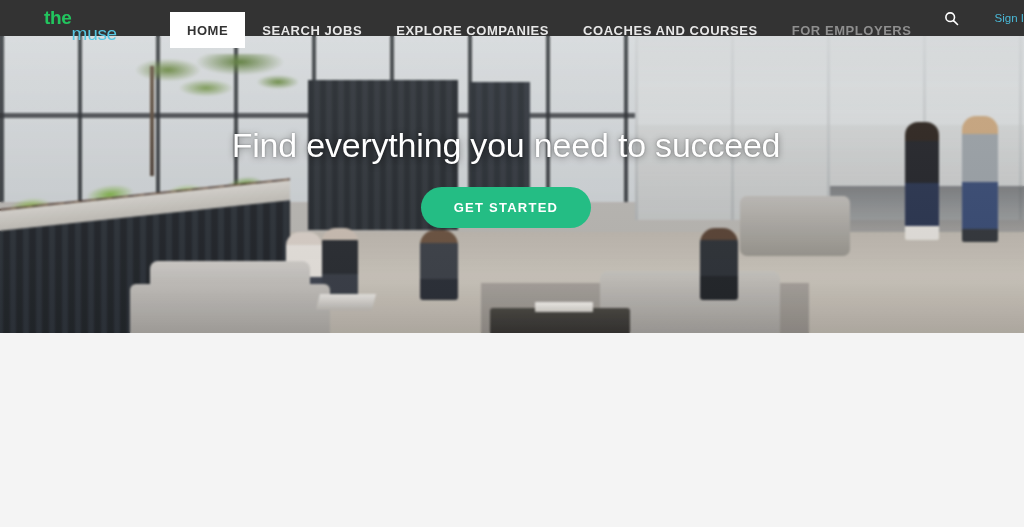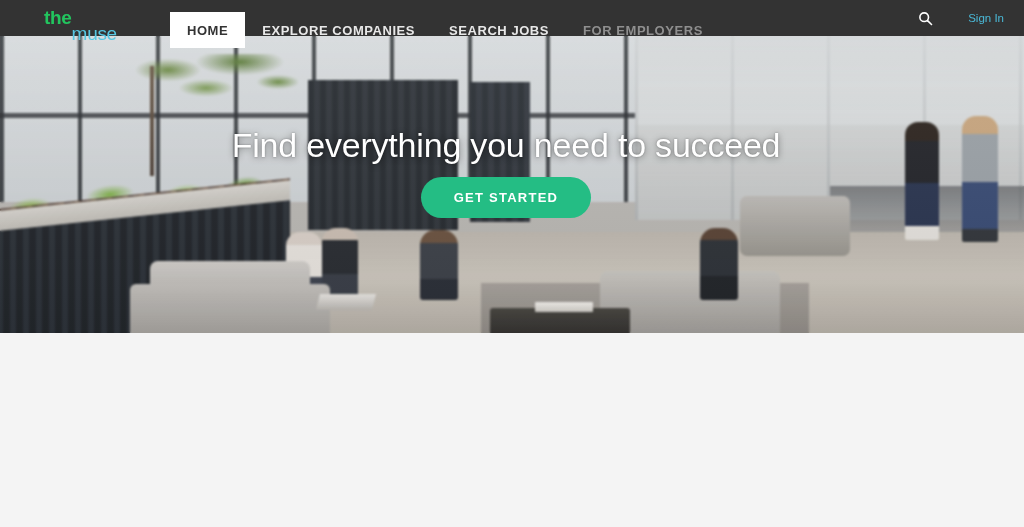--- a/index.html
+++ b/index.html
@@ -276,21 +276,21 @@
     font-size: 34px;
     font-weight: 400;
     line-height: 1.27;
     letter-spacing: -0.2px;
     text-shadow: 0 1px 7px rgba(0,0,0,.42), 0 0 2px rgba(0,0,0,.35);
   }
   .hero-title span { display: block; }
 
   .cta-btn {
     display: inline-block;
-    margin-top: 10px;
+    margin-top: 20px;
     background: #24bd84;
     color: #ffffff;
     font-size: 13px;
     font-weight: 700;
     letter-spacing: 1.25px;
     padding: 13px 33px;
     border: none;
     border-radius: 24px;
     cursor: pointer;
     font-family: "Liberation Sans", sans-serif;
@@ -308,22 +308,23 @@
 
 <div class="navbar">
 
   <div class="logo">
     <span class="logo-the">the</span>
       <span class="logo-muse">muse</span>
   </div>
 
   <div class="nav-items">
     <div class="nav-item active">HOME</div>
+    <div class="nav-item">SEARCH JOBS</div>
     <div class="nav-item">EXPLORE COMPANIES</div>
-    <div class="nav-item">SEARCH JOBS</div>
+    <div class="nav-item">COACHES AND COURSES</div>
     <div class="nav-item muted">FOR EMPLOYERS</div>
   </div>
 
   <div class="nav-right">
     <div class="search-btn">
       <svg width="15" height="15" viewBox="0 0 16 16" aria-hidden="true">
         <circle cx="6.6" cy="6.6" r="4.6" fill="none" stroke="#ffffff" stroke-width="1.7"></circle>
         <line x1="10.2" y1="10.2" x2="14.4" y2="14.4" stroke="#ffffff" stroke-width="1.7" stroke-linecap="round"></line>
       </svg>
     </div>

